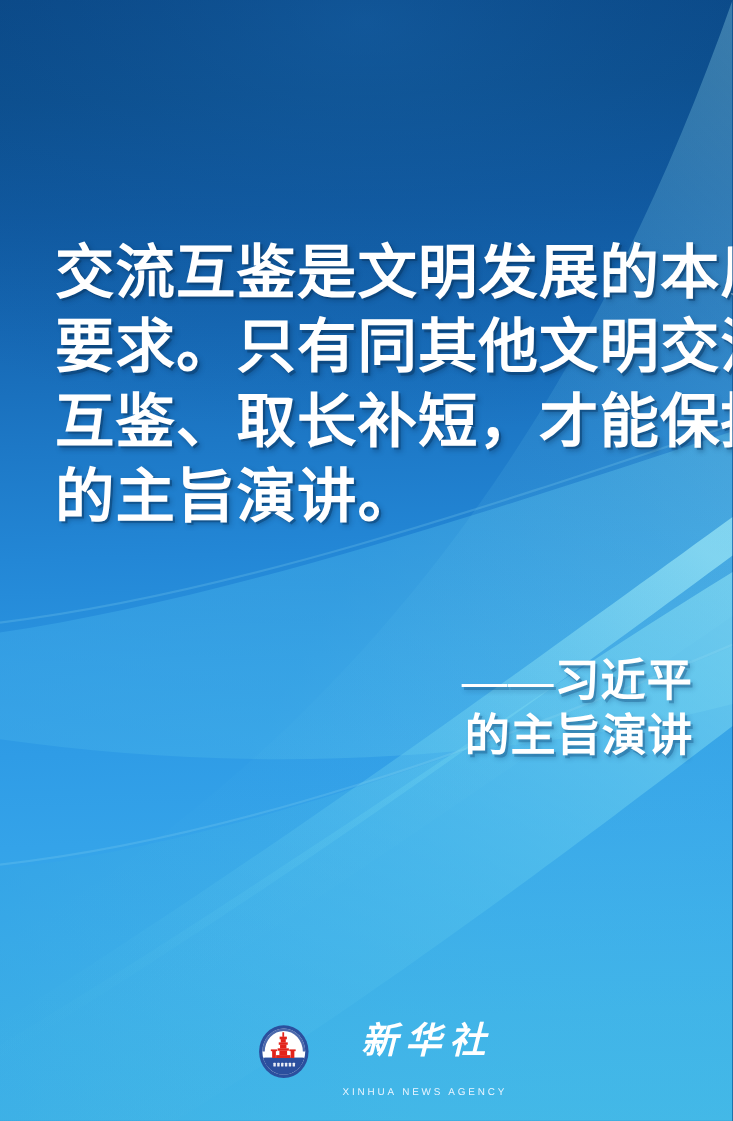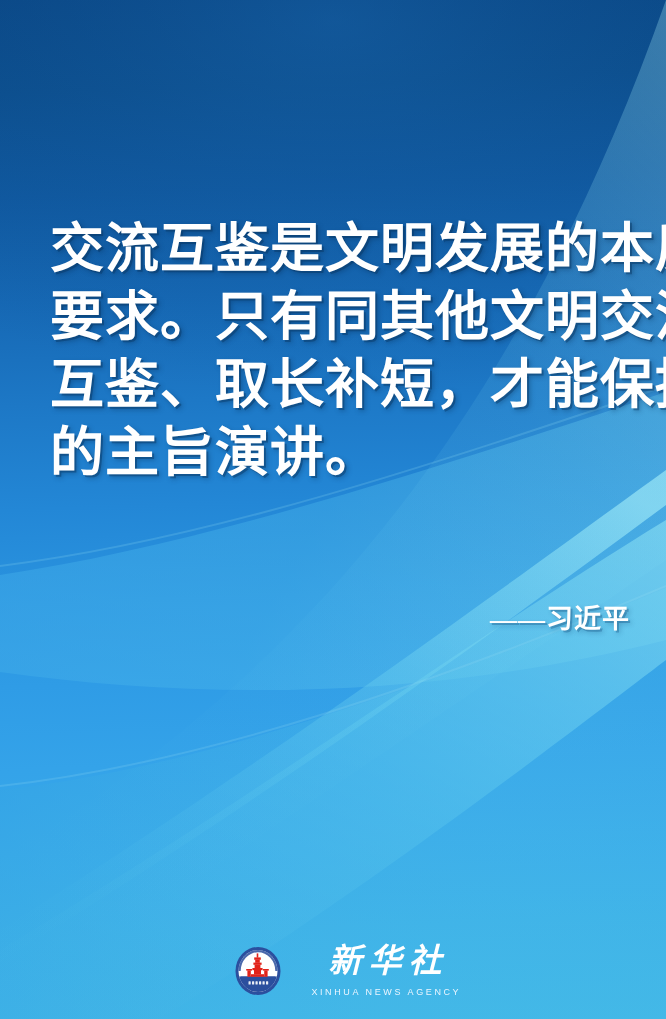--- a/index.html
+++ b/index.html
@@ -72,38 +72,38 @@
     right: 36px;
     top: 594px;
     width: 600px;
     text-align: right;
   }
   .attr-line {
     display: block;
     color: #ffffff;
     font-family: "Liberation Serif", "DejaVu Serif", serif;
     font-weight: 700;
-    font-size: 27px;
+    font-size: 41px;
     line-height: 50px;
     letter-spacing: 0.5px;
     white-space: nowrap;
     text-shadow:
        2px 2px 0 rgba(20,80,130,0.35),
        3px 3px 5px rgba(12,60,110,0.30);
   }
   .attr-line.author { letter-spacing: 1px; }
 
   
   .logo {
     position: absolute;
     left: 0;
     right: 0;
     bottom: 22px;
     display: flex;
-    align-items: center;
+    align-items: flex-start;
     justify-content: center;
     gap: 26px;
     padding-left: 28px;
   }
   .logo-emblem {
     width: 50px;
     height: 50px;
     flex: 0 0 auto;
   }
   .logo-emblem svg { display: block; }
@@ -122,21 +122,21 @@
     letter-spacing: 7px;
     text-indent: 7px;
   }
   .logo-en {
     color: #eaf5ff;
     font-family: "Liberation Sans", "DejaVu Sans", sans-serif;
     font-weight: 400;
     font-size: 9px;
     letter-spacing: 2.6px;
     text-indent: 2.6px;
-    margin-top: 10px;
+    margin-top: 24px;
   }
 </style>
 </head>
 <body>
 
 <div class="poster">
 
   <div class="bg-layer">
     <svg viewBox="0 0 666 1019" preserveAspectRatio="none" aria-hidden="true">
       <defs>
@@ -189,20 +189,21 @@
 
   <div class="quote">
     <span class="quote-line">交流互鉴是文明发展的本质</span>
     <span class="quote-line">要求。只有同其他文明交流</span>
     <span class="quote-line">互鉴、取长补短，才能保持</span>
     <span class="quote-line">的主旨演讲。</span>
   </div>
 
   <div class="attribution">
     <span class="attr-line author">——习近平</span>
+    <span class="attr-line">的主旨演讲</span>
   </div>
 
   <div class="logo">
     <span class="logo-emblem">
       <svg width="50" height="50" viewBox="0 0 50 50" aria-hidden="true">
 
         <ellipse cx="25" cy="25" rx="22.5" ry="24" fill="#2b4f9e"></ellipse>
         <ellipse cx="25" cy="25" rx="19.5" ry="21" fill="#ffffff"></ellipse>
 
         <path d="M5.5,25 a19.5,21 0 0 1 39,0 h-2.2 a17.3,18.8 0 0 0 -34.6,0 Z" fill="#2b4f9e" opacity="0.85"></path>

